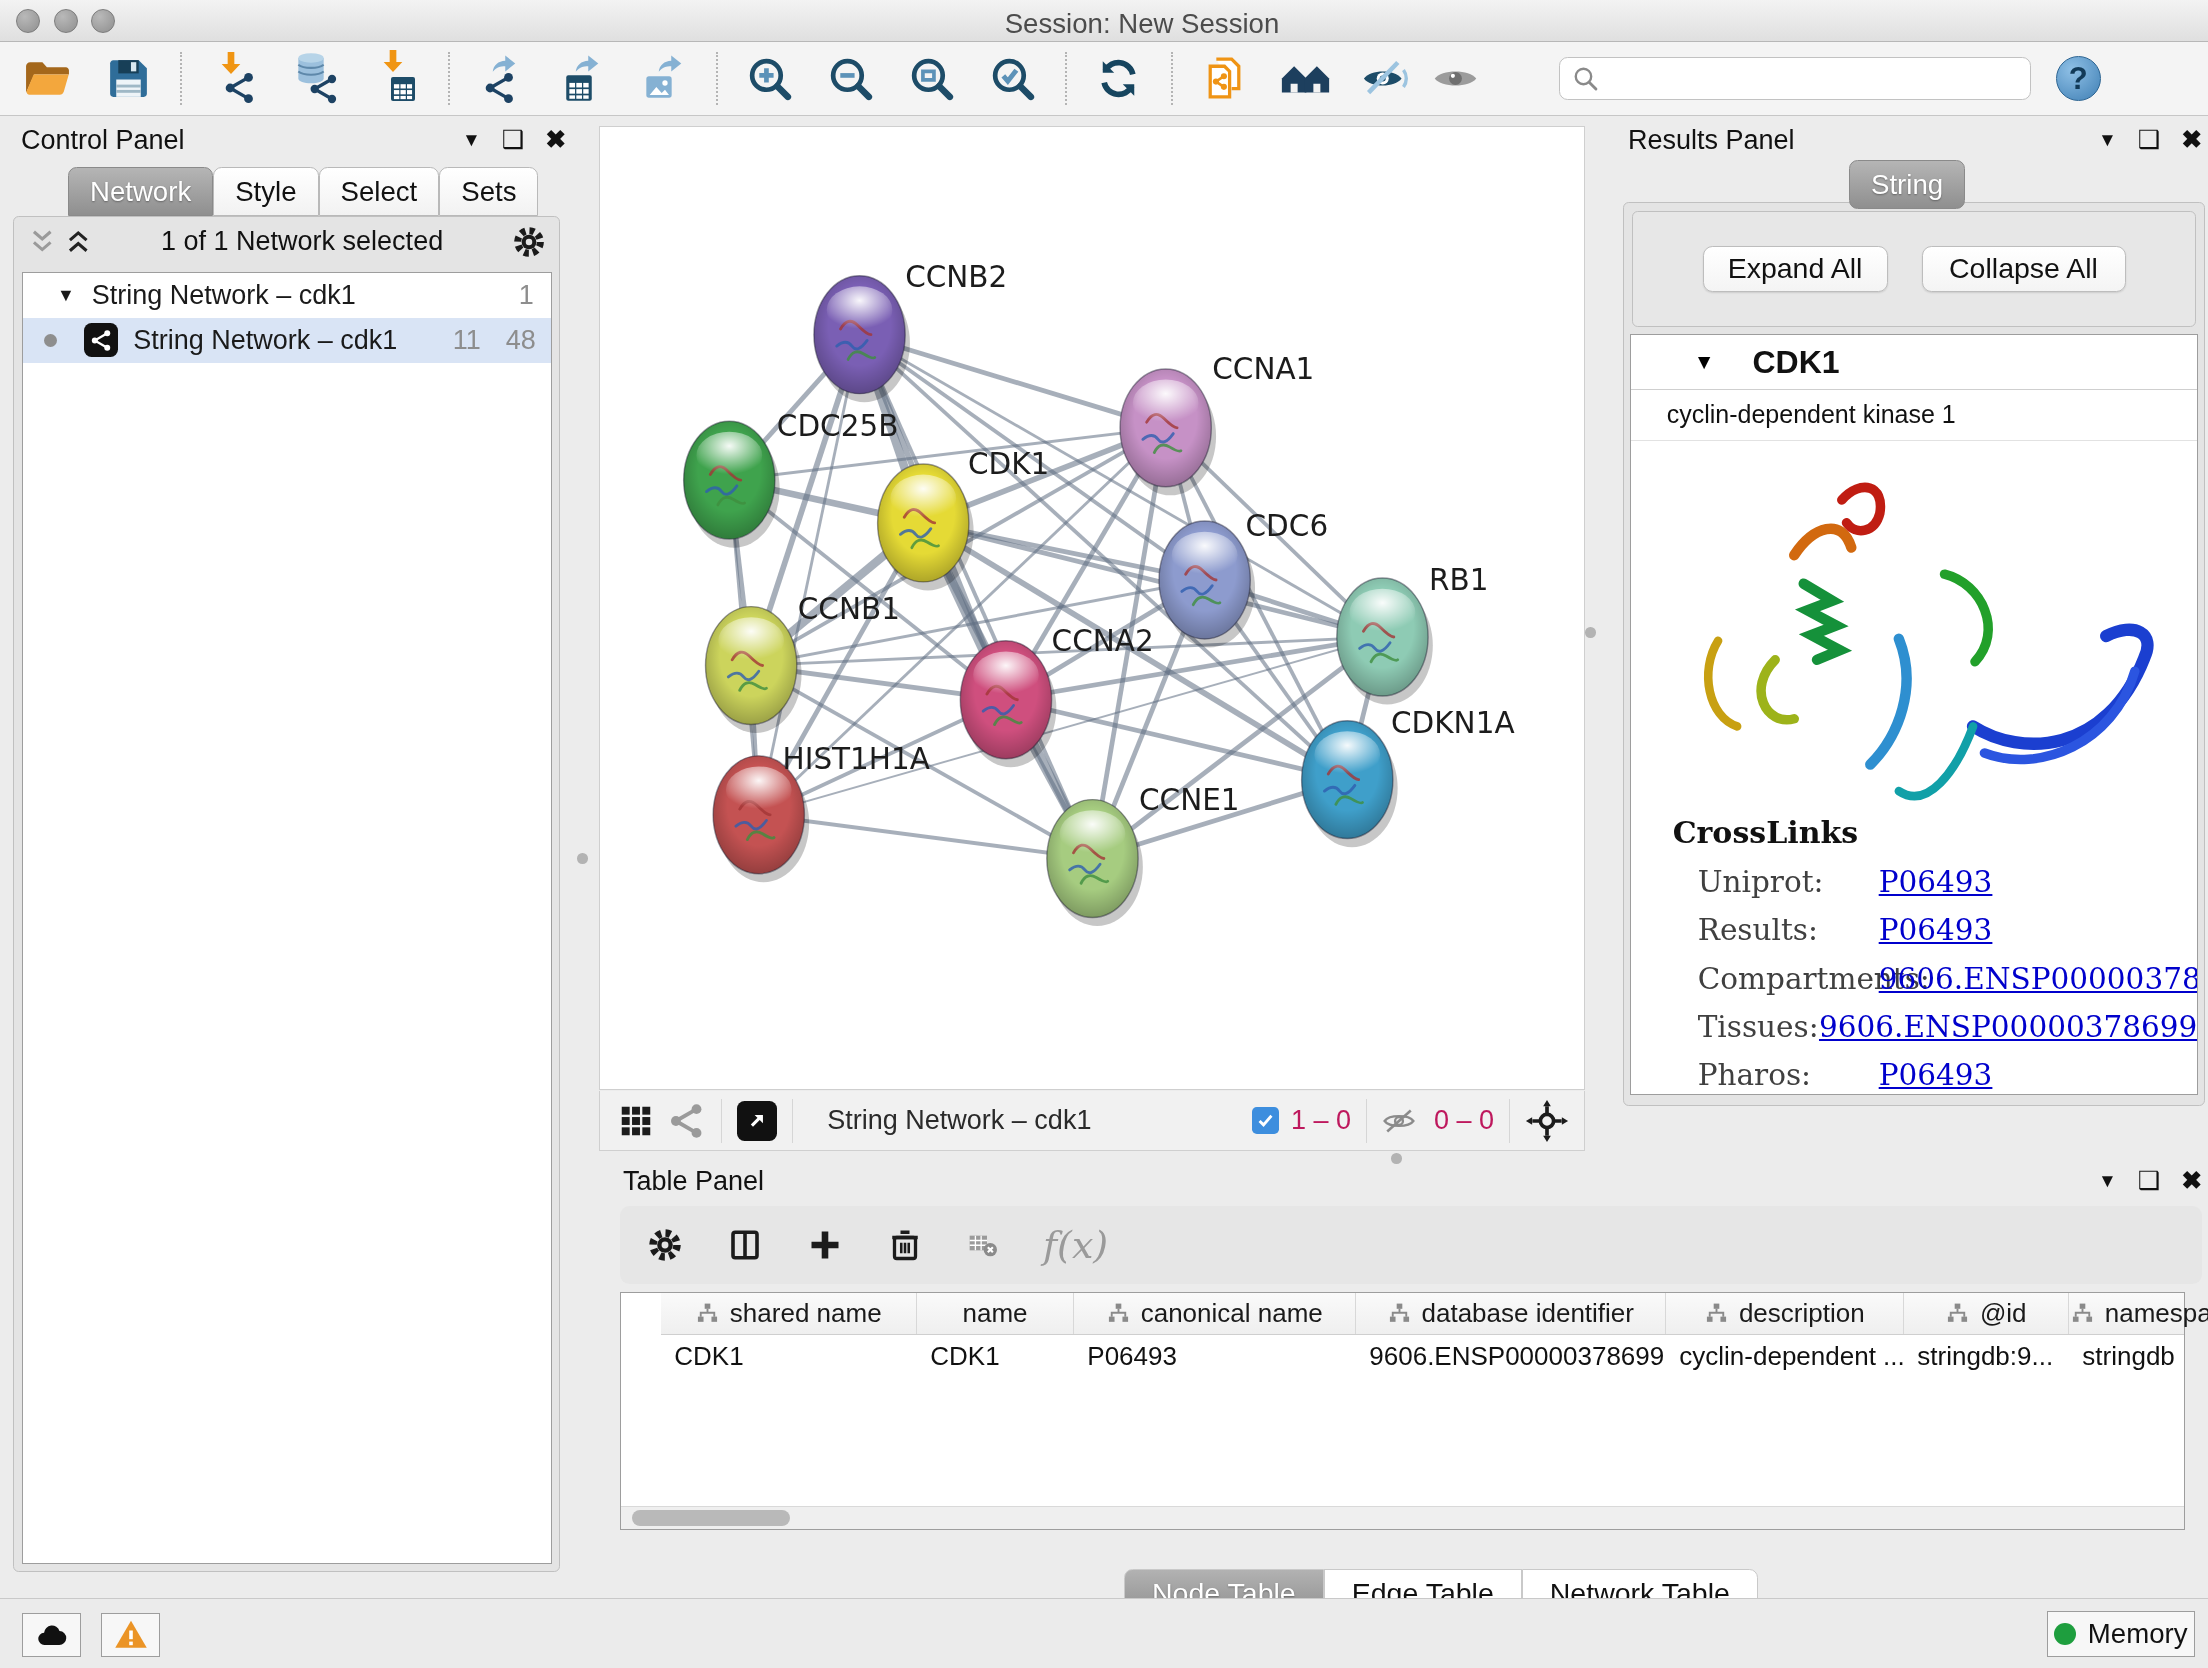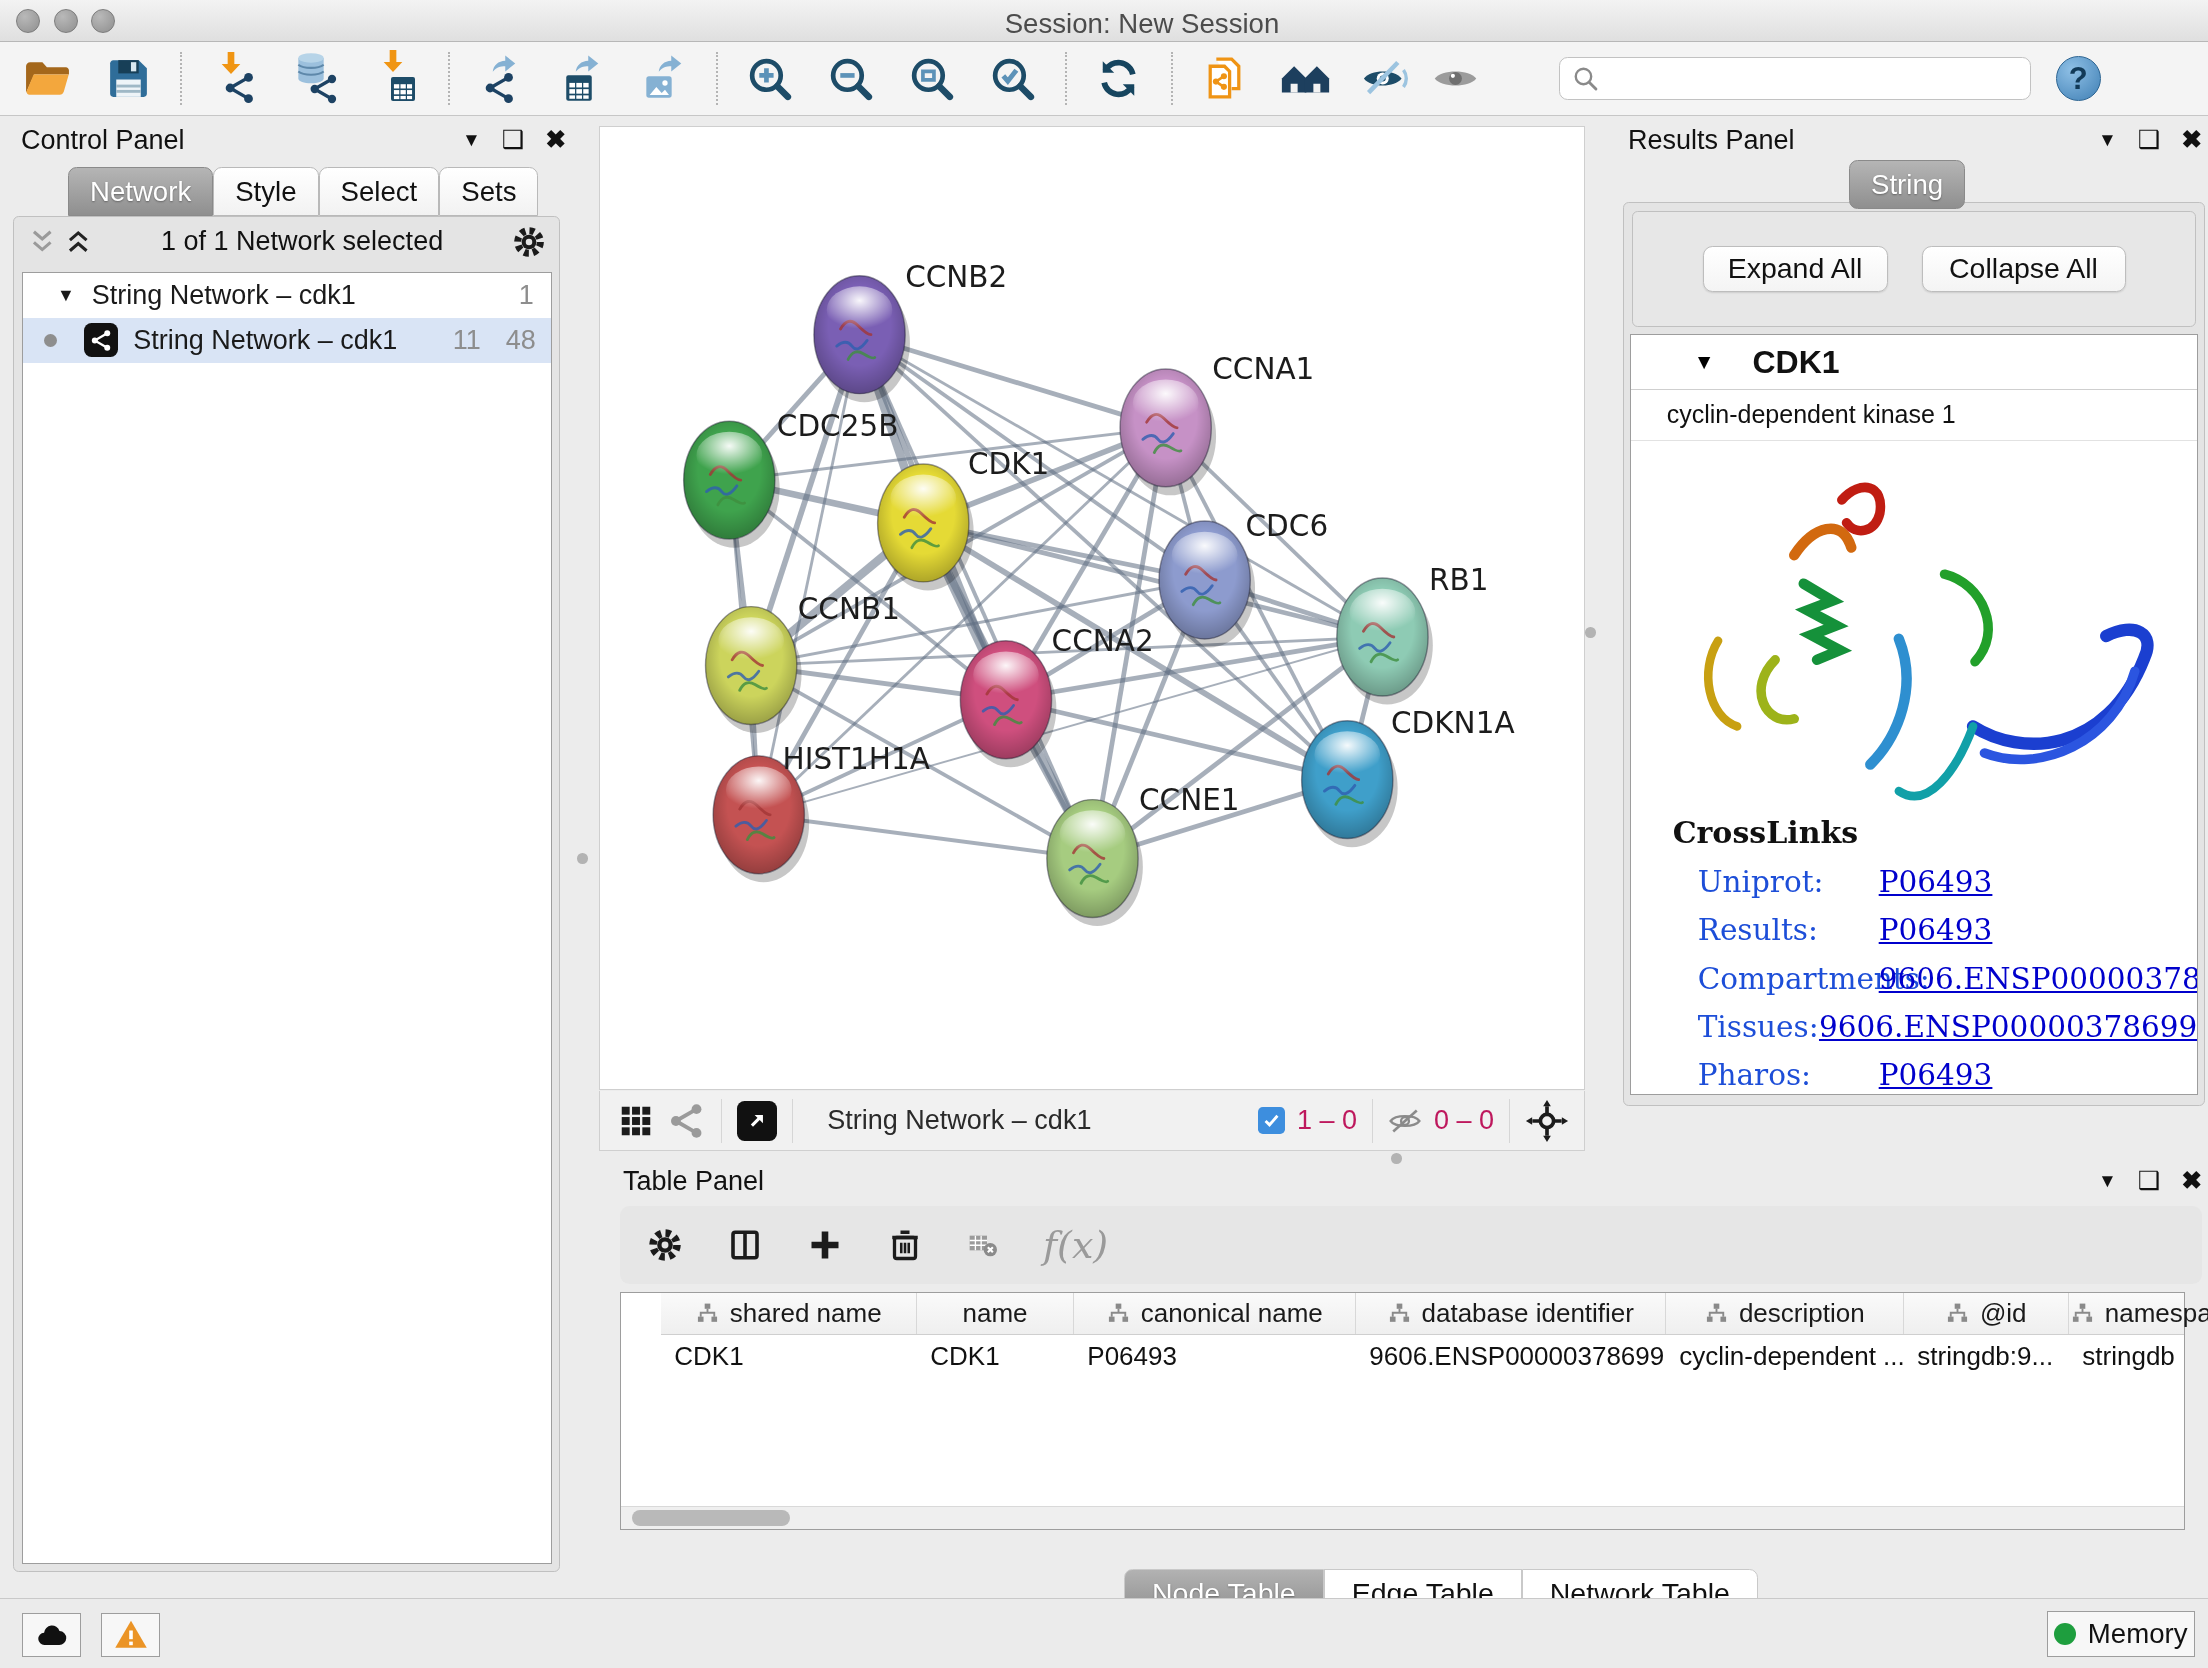--- a/index.html
+++ b/index.html
@@ -37,21 +37,21 @@
   .nb-ico { width:38px; height:38px; color:#1c1c1c; }
   .nb-blackbox { width:40px; height:40px; background:#111; border-radius:7.6px; display:flex; align-items:center; justify-content:center; }
   .nb-txt { font-size:27px; color:#2a2a2a; margin-left:19px; }
   .nb-cnt { font-size:27px; color:#be185d; }
   .checkbox { width:27px; height:27px; background:#3d8ede; border-radius:4.8px; display:flex; align-items:center; justify-content:center; }
   
   .btn { background:linear-gradient(#ffffff,#f4f4f4); border:1px solid #bdbdbd; border-radius:9.5px; font-size:28.5px; color:#111; display:flex; align-items:center; justify-content:center; box-shadow:0 1px 1.9px rgba(0,0,0,.12); }
   .rp-white { background:#fff; border:1px solid #9d9d9d; }
   .xl { font-family:"DejaVu Serif","Liberation Serif",serif; }
   .xl-row { display:flex; font-size:29.5px; margin-bottom:14.3px; }
-  .xl-label { width:181px; color:#1d4ed8; }
+  .xl-label { width:181px; color:#404040; }
   .xl-value { color:#0000cc; text-decoration:underline; }
   
   .tp-toolbar { background:#e6e6e6; border-radius:9.5px; display:flex; align-items:center; padding-left:27px; gap:44px; }
   .tp-ico { width:36px; height:36px; color:#1b1b1b; }
   .tbl { border:1.9px solid #9d9d9d; background:#fff;padding-left:40px; }
   .tbl-head { display:flex; background:linear-gradient(#fafafa,#efefef); border-bottom:1.9px solid #cfcfcf; height:42px; }
   .th { display:flex; align-items:center; justify-content:center; gap:9.5px; font-size:26px; color:#1a1a1a; border-right:1px solid #d8d8d8; overflow:hidden; white-space:nowrap; flex:none; }
   .th svg { width:25px; height:25px; flex:none; }
   .tbl-row { display:flex; height:42px; }
   .td { font-size:26px; color:#111; padding-left:13.3px; display:flex; align-items:center; overflow:hidden; white-space:nowrap; flex:none; }
@@ -616,21 +616,21 @@
   <div class="checkbox">
       <svg style="width:19px;height:19px" viewBox="0 0 20 20" width="19" height="19">
         <use href="#sym-check"></use>
       </svg>
     </div>
   <div class="nb-cnt" style="margin-left:11.4px">1 – 0</div>
   <div class="nb-sep"></div>
   <svg class="nb-ico" style="width:34px;height:34px" viewBox="0 0 36 36" width="34" height="34">
       <use href="#sym-eye-slash"></use>
     </svg>
-  <div class="nb-cnt" style="margin-left:12px">0 – 0</div>
+  <div class="nb-cnt" style="margin-left:18px">0 – 0</div>
   <div class="nb-sep"></div>
   <svg class="nb-ico" style="margin-right:15px;width:44px;height:44px" viewBox="0 0 46 46" width="44" height="44">
       <use href="#sym-crosshair"></use>
     </svg>
 </div>
 
 <div class="abs panel-title" style="left:1628px;top:125px">Results Panel</div>
 <div class="abs panel-btns" style="left:2098px;top:127px">
   <span class="pb" style="font-size:19px">▼</span>
   <span class="pb">❑</span>

